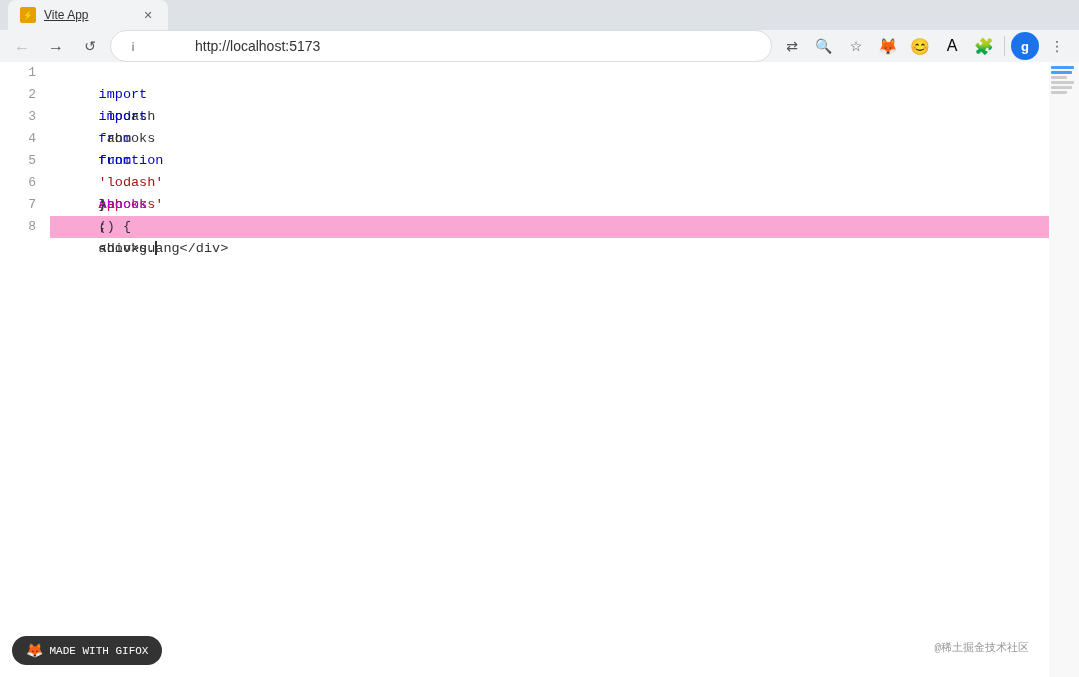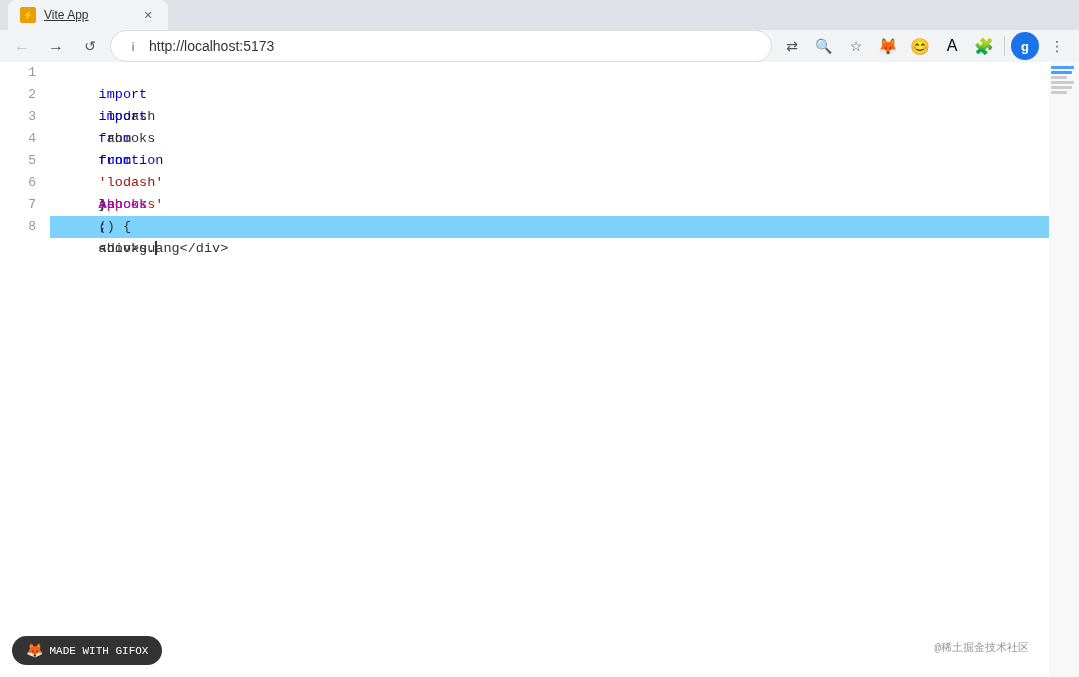--- a/index.html
+++ b/index.html
@@ -147,20 +147,21 @@
       padding: 0 12px;
       gap: 6px;
       font-size: 14px;
       color: #333;
     }
 
     .address-text {
       flex: 1;
       font-size: 14px;
       color: #333;
+      margin-left: 46px;
     }
 
     .toolbar-actions {
       display: flex;
       align-items: center;
       gap: 4px;
     }
 
     .toolbar-icon-btn {
       width: 28px;
@@ -247,21 +248,21 @@
     .code-line {
       height: 22px;
       line-height: 22px;
       white-space: pre;
       font-size: 13.5px;
       font-family: 'Courier New', Courier, monospace;
       color: #333;
     }
 
     .code-line.active-line {
-      background: #7dd3fc;
+      background: #f9a8d4;
     }
 
     
     .kw-blue { color: #0000cc; font-weight: normal; }
     .str-orange { color: #a31515; }
     .fn-yellow { color: #b91c1c; }
     .text-normal { color: #333; }
     .kw-purple { color: #af00db; }
 
     

